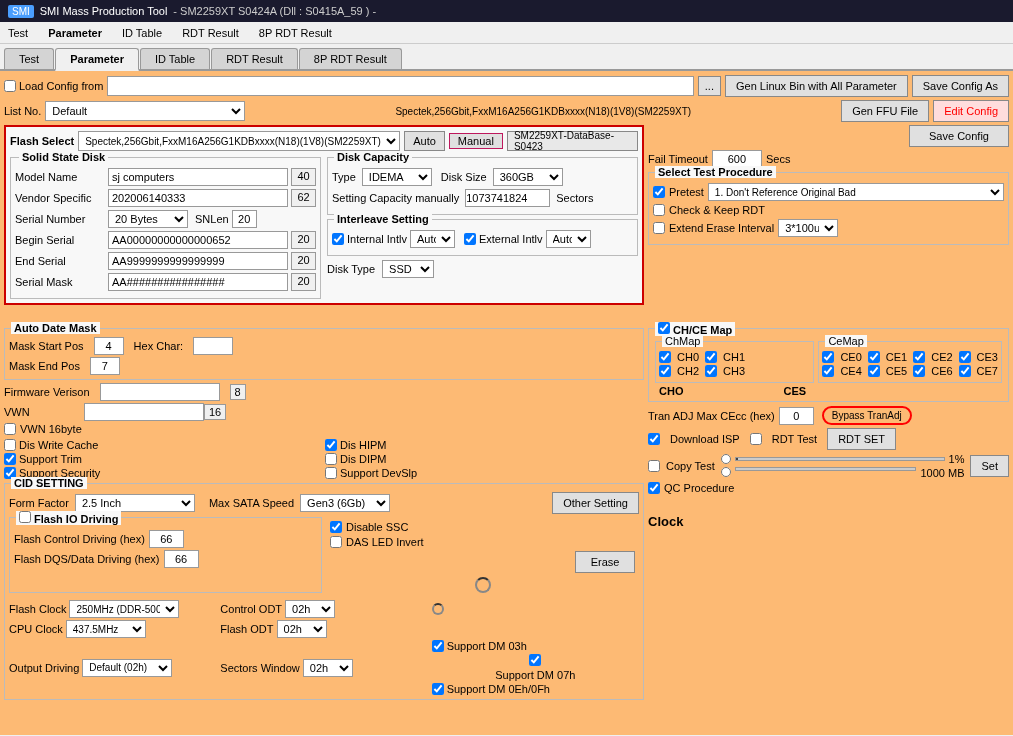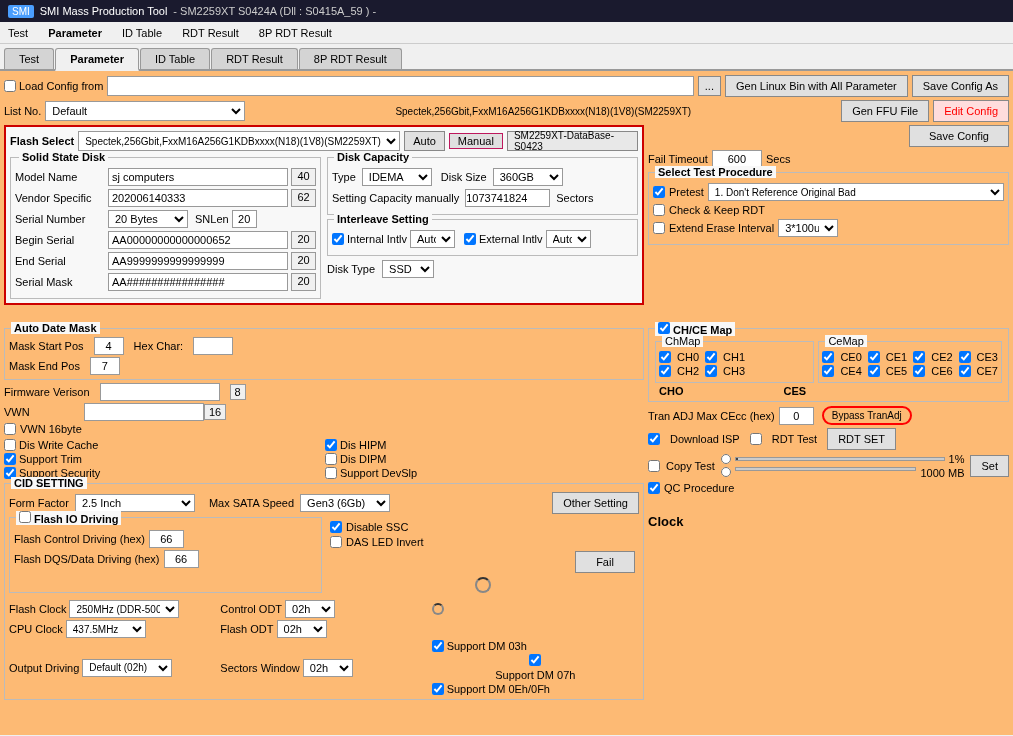--- a/index.html
+++ b/index.html
@@ -505,21 +505,21 @@
           <div style="padding:4px;">
             <div style="display:flex; gap:4px; align-items:center; margin-bottom:3px;">
               <input type="checkbox" checked="" style="">
               <span>Disable SSC</span>
             </div>
             <div style="display:flex; gap:4px; align-items:center; margin-bottom:3px;">
               <input type="checkbox" style="">
               <span>DAS LED Invert</span>
             </div>
             <div style="display:flex; justify-content:flex-end;">
-              <button class="btn-main" style="width:60px;">Fail</button>
+              <button class="btn-main" style="width:60px;">Erase</button>
             </div>
             <div style="display:flex; justify-content:center; margin-top:4px;">
               <div class="spinning-circle"></div>
             </div>
           </div>
         </div>
 
         <div style="display:grid; grid-template-columns:repeat(3,1fr); gap:4px; margin-top:3px;">
           <div style="display:flex; gap:3px; align-items:center;">
             <span>Flash Clock</span>

